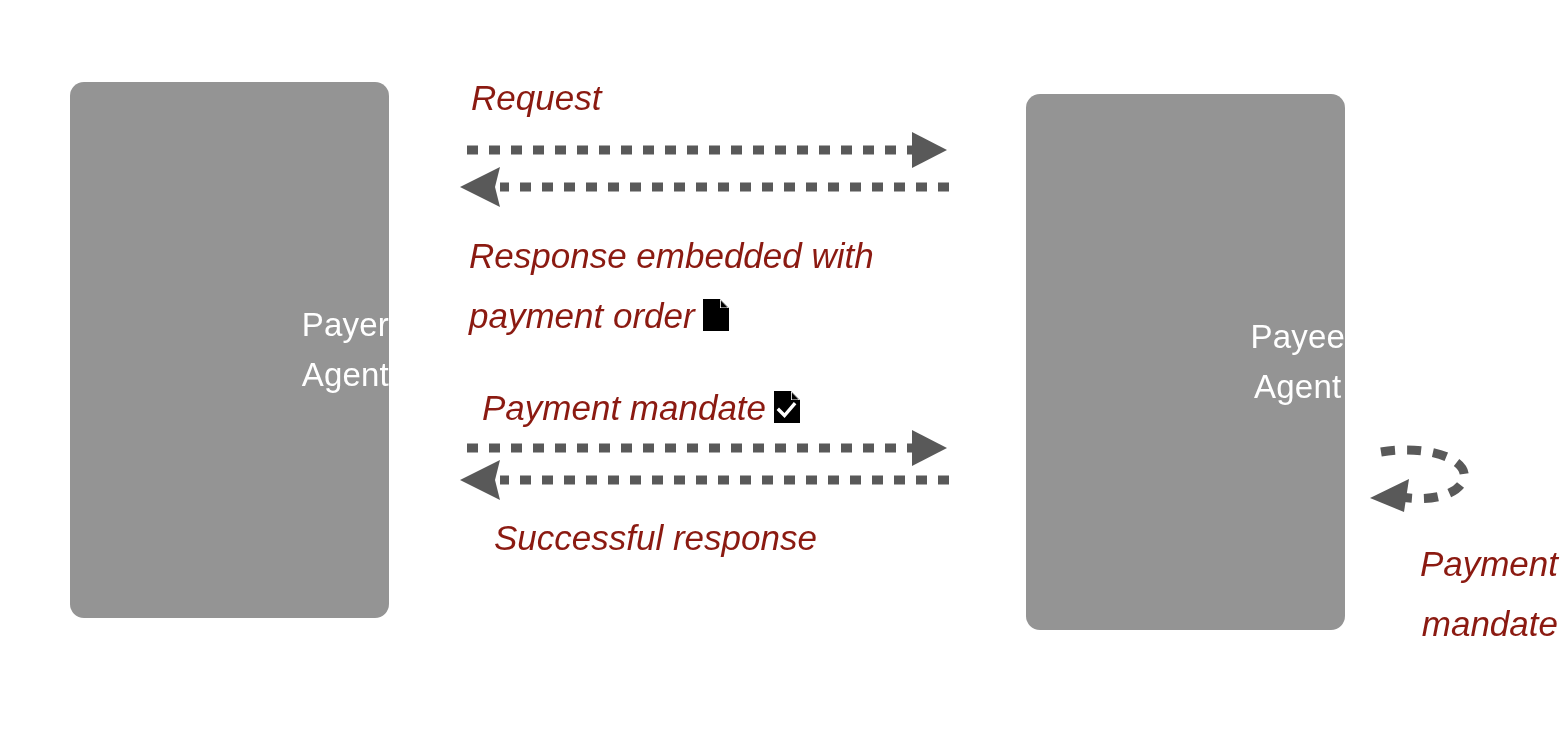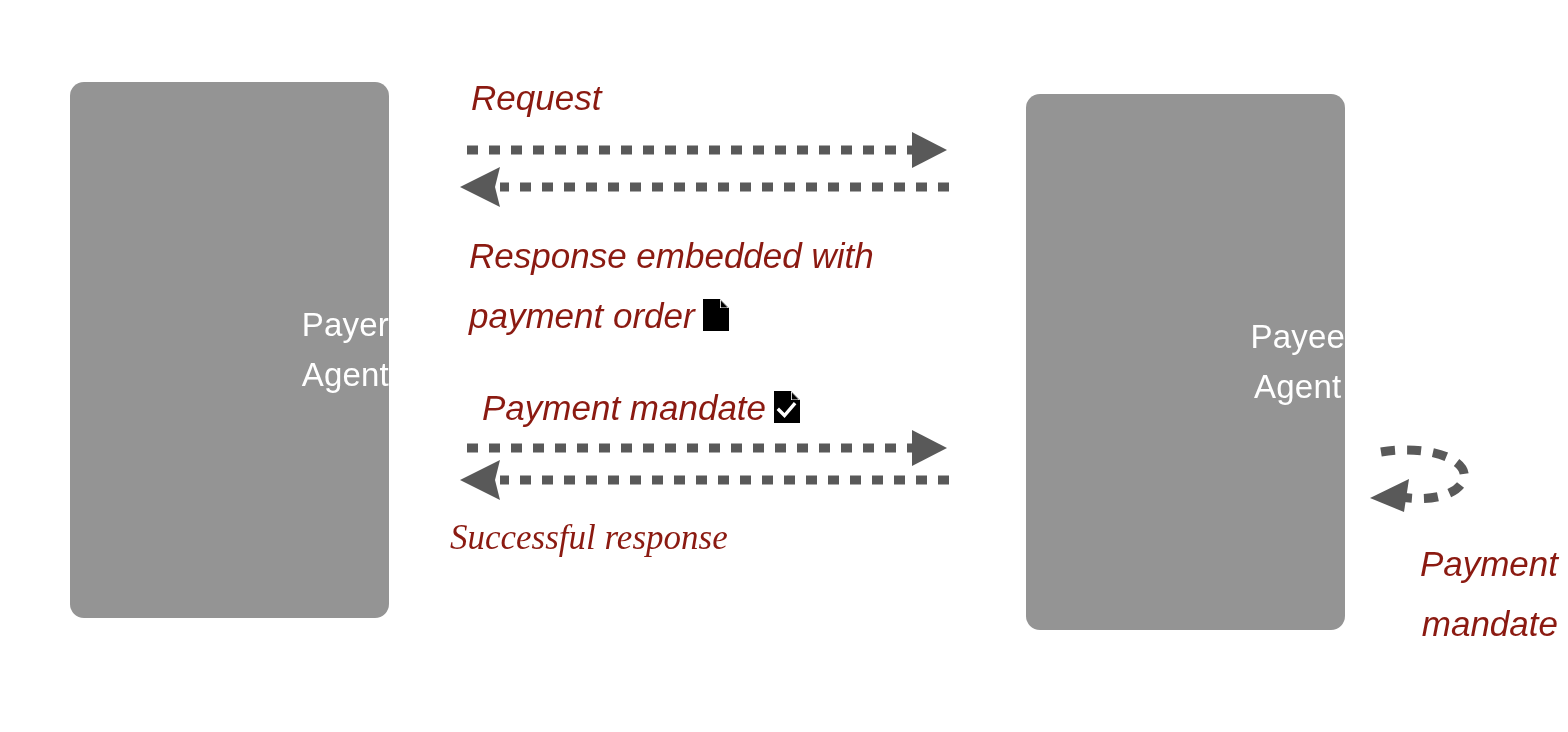--- a/index.html
+++ b/index.html
@@ -53,21 +53,21 @@
     white-space: nowrap;
   }
   .msg-label.wrap {
     white-space: normal;
     line-height: 1.72;
   }
 
   #label-request          { left: 471px; top: 80px;  }
   #label-response         { left: 469px; top: 226px; width: 520px; }
   #label-payment-mandate  { left: 482px; top: 390px; }
-  #label-successful       { left: 450px; top: 520px; font-family: Liberation Serif, serif; }
+  #label-successful       { left: 494px; top: 520px; }
   #label-verify           { left: 1378px; top: 534px; width: 180px; text-align: right; }
 
   
   .doc-glyph {
     display: inline-block;
     vertical-align: -3px;
     width: 26px;
     height: 32px;
     margin-left: 8px;
   }

